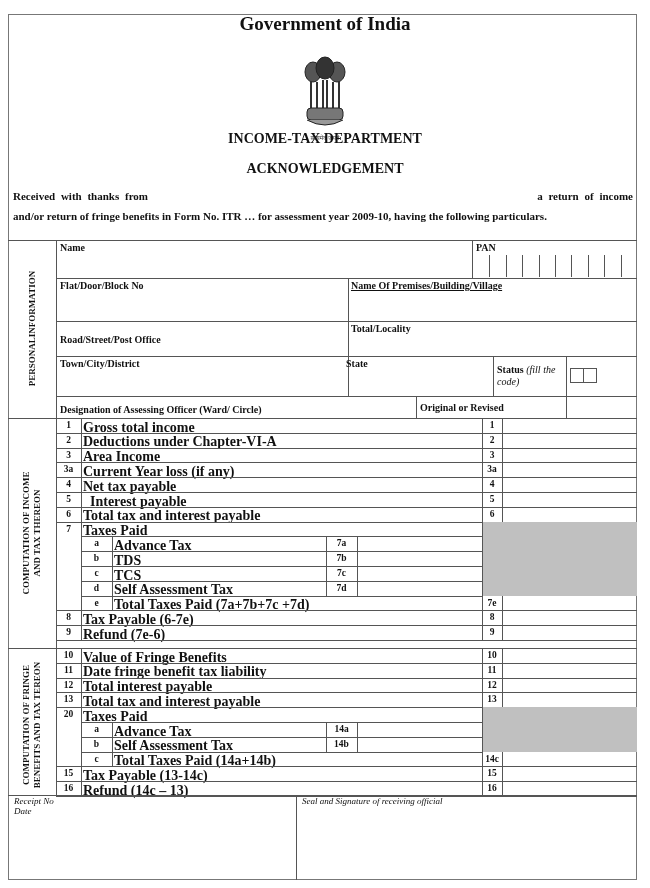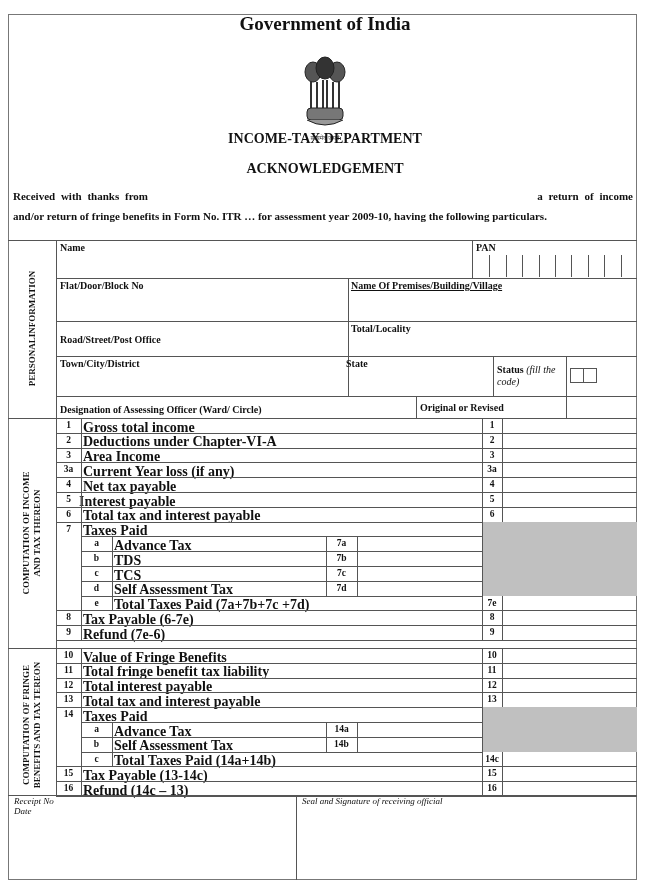--- a/index.html
+++ b/index.html
@@ -150,21 +150,21 @@
     <div class="hl" style="left:56px;width:581px;top:477.20000000000005px;"></div>
     <div class="num" style="left:56px;width:25px;top:479.20000000000005px;">4</div>
     <div class="row-lbl" style="left:83px;top:478.70000000000005px;">Net tax payable</div>
     <div class="num" style="left:482px;width:20px;top:479.20000000000005px;">4</div>
     <div class="field" style="left:503px;top:478.20000000000005px;width:133px;height:12.8px;"></div>
     <div class="vl" style="left:81px;top:477.20000000000005px;height:14.800000000000011px;"></div>
     <div class="vl" style="left:482px;top:477.20000000000005px;height:14.800000000000011px;"></div>
     <div class="vl" style="left:502px;top:477.20000000000005px;height:14.800000000000011px;"></div>
     <div class="hl" style="left:56px;width:581px;top:492.00000000000006px;"></div>
     <div class="num" style="left:56px;width:25px;top:494.00000000000006px;">5</div>
-    <div class="row-lbl" style="left:79px;top:493.50000000000006px;">Interest payable</div>
+    <div class="row-lbl" style="left:90px;top:493.50000000000006px;">Interest payable</div>
     <div class="num" style="left:482px;width:20px;top:494.00000000000006px;">5</div>
     <div class="field" style="left:503px;top:493.00000000000006px;width:133px;height:12.8px;"></div>
     <div class="vl" style="left:81px;top:492.00000000000006px;height:14.800000000000011px;"></div>
     <div class="vl" style="left:482px;top:492.00000000000006px;height:14.800000000000011px;"></div>
     <div class="vl" style="left:502px;top:492.00000000000006px;height:14.800000000000011px;"></div>
     <div class="hl" style="left:56px;width:581px;top:506.80000000000007px;"></div>
     <div class="num" style="left:56px;width:25px;top:508.80000000000007px;">6</div>
     <div class="row-lbl" style="left:83px;top:508.30000000000007px;">Total tax and interest payable</div>
     <div class="num" style="left:482px;width:20px;top:508.80000000000007px;">6</div>
     <div class="field" style="left:503px;top:507.80000000000007px;width:133px;height:12.8px;"></div>
@@ -247,21 +247,21 @@
 <div id="fringe-table">
     <div class="num" style="left:56px;width:25px;top:650px;">10</div>
     <div class="row-lbl" style="left:83px;top:649.5px;">Value of Fringe Benefits</div>
     <div class="num" style="left:482px;width:20px;top:650px;">10</div>
     <div class="field" style="left:503px;top:649px;width:133px;height:12.8px;"></div>
     <div class="vl" style="left:81px;top:648px;height:14.799999999999955px;"></div>
     <div class="vl" style="left:482px;top:648px;height:14.799999999999955px;"></div>
     <div class="vl" style="left:502px;top:648px;height:14.799999999999955px;"></div>
     <div class="hl" style="left:56px;width:581px;top:662.8px;"></div>
     <div class="num" style="left:56px;width:25px;top:664.8px;">11</div>
-    <div class="row-lbl" style="left:83px;top:664.3px;">Total fringe benefit tax liability</div>
+    <div class="row-lbl" style="left:83px;top:664.3px;">Date fringe benefit tax liability</div>
     <div class="num" style="left:482px;width:20px;top:664.8px;">11</div>
     <div class="field" style="left:503px;top:663.8px;width:133px;height:12.8px;"></div>
     <div class="vl" style="left:81px;top:662.8px;height:14.799999999999955px;"></div>
     <div class="vl" style="left:482px;top:662.8px;height:14.799999999999955px;"></div>
     <div class="vl" style="left:502px;top:662.8px;height:14.799999999999955px;"></div>
     <div class="hl" style="left:56px;width:581px;top:677.5999999999999px;"></div>
     <div class="num" style="left:56px;width:25px;top:679.5999999999999px;">12</div>
     <div class="row-lbl" style="left:83px;top:679.0999999999999px;">Total interest payable</div>
     <div class="num" style="left:482px;width:20px;top:679.5999999999999px;">12</div>
     <div class="field" style="left:503px;top:678.5999999999999px;width:133px;height:12.8px;"></div>
@@ -270,21 +270,21 @@
     <div class="vl" style="left:502px;top:677.5999999999999px;height:14.799999999999955px;"></div>
     <div class="hl" style="left:56px;width:581px;top:692.3999999999999px;"></div>
     <div class="num" style="left:56px;width:25px;top:694.3999999999999px;">13</div>
     <div class="row-lbl" style="left:83px;top:693.8999999999999px;">Total tax and interest payable</div>
     <div class="num" style="left:482px;width:20px;top:694.3999999999999px;">13</div>
     <div class="field" style="left:503px;top:693.3999999999999px;width:133px;height:12.8px;"></div>
     <div class="vl" style="left:81px;top:692.3999999999999px;height:14.799999999999955px;"></div>
     <div class="vl" style="left:482px;top:692.3999999999999px;height:14.799999999999955px;"></div>
     <div class="vl" style="left:502px;top:692.3999999999999px;height:14.799999999999955px;"></div>
     <div class="hl" style="left:56px;width:581px;top:707.1999999999998px;"></div>
-    <div class="num" style="left:56px;width:25px;top:709.1999999999998px;">14</div>
+    <div class="num" style="left:56px;width:25px;top:709.1999999999998px;">20</div>
     <div class="row-lbl" style="left:83px;top:708.6999999999998px;">Taxes Paid</div>
     <div class="vl" style="left:81px;top:707.1999999999998px;height:14.799999999999955px;"></div>
     <div class="hl" style="left:81px;width:401px;top:721.9999999999998px;"></div>
     <div class="num" style="left:81px;width:31px;top:723.9999999999998px;">a</div>
     <div class="row-lbl" style="left:114px;top:723.4999999999998px;">Advance Tax</div>
     <div class="num" style="left:326px;width:31px;top:723.9999999999998px;">14a</div>
     <div class="field" style="left:358px;top:722.9999999999998px;width:123px;height:12.8px;"></div>
     <div class="vl" style="left:112px;top:721.9999999999998px;height:14.799999999999955px;"></div>
     <div class="vl" style="left:326px;top:721.9999999999998px;height:14.799999999999955px;"></div>
     <div class="vl" style="left:357px;top:721.9999999999998px;height:14.799999999999955px;"></div>

